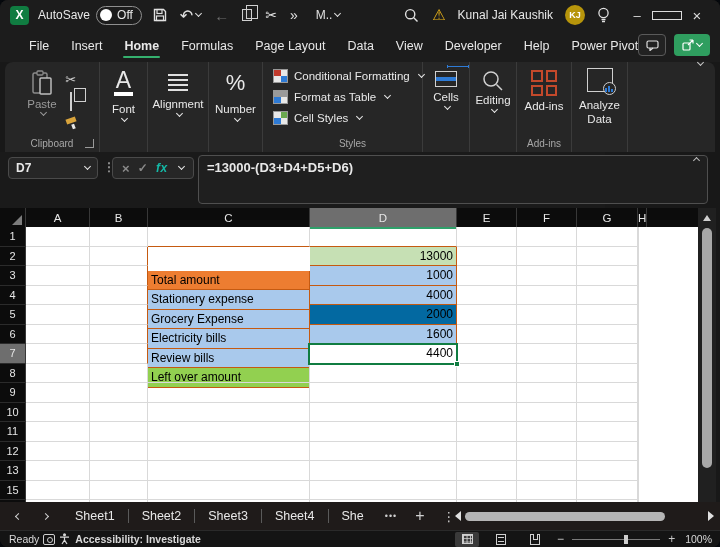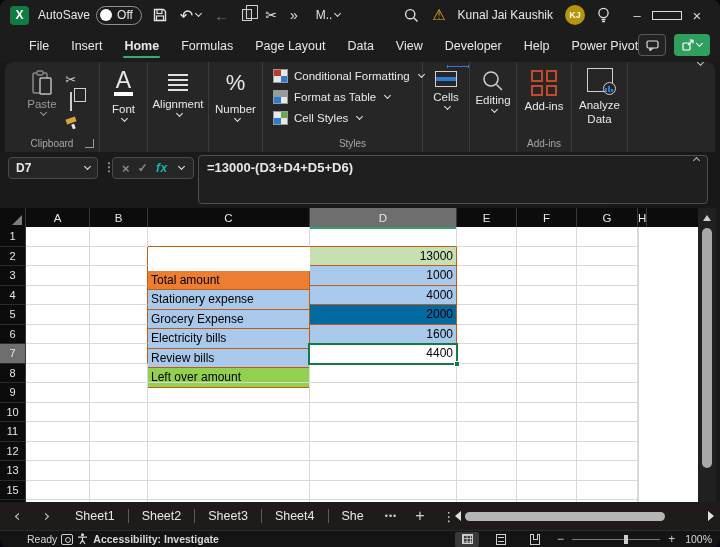--- a/index.html
+++ b/index.html
@@ -124,21 +124,21 @@
   .smore{color:#d0d0d0;margin:0 8px;font-size:9px;letter-spacing:1px;}
   .splus{color:#d0d0d0;margin:0 10px;font-size:16px;}
   .sdots{color:#d0d0d0;margin:0 8px;}
   .hscroll{position:absolute;left:455px;right:6px;top:9px;height:10px;display:flex;align-items:center;}
   .htri-l{border-top:5px solid transparent;border-bottom:5px solid transparent;border-right:6px solid #e0e0e0;}
   .htri-r{border-top:5px solid transparent;border-bottom:5px solid transparent;border-left:6px solid #e0e0e0;margin-left:auto;}
   .hthumb{margin-left:4px;width:200px;height:9px;background:#b5b5b5;border-radius:5px;}
 
   
   .statusbar{position:absolute;left:0;top:530px;width:720px;height:17px;background:#141414;border-top:1px solid #2a2a2a;display:flex;align-items:center;color:#d8d8d8;font-size:10.5px;}
-  .st-left{display:flex;align-items:center;gap:4px;padding-left:27px;}
+  .st-left{display:flex;align-items:center;gap:4px;padding-left:9px;}
   .recicon{width:12px;height:11px;border:1.2px solid #d0d0d0;border-radius:2px;position:relative;}
   .recicon::after{content:"";position:absolute;right:1px;bottom:1px;width:4px;height:4px;border:1px solid #d0d0d0;border-radius:50%;}
   .accwrap{display:flex;align-items:center;gap:5px;font-weight:bold;}
   .st-right{position:absolute;right:8px;display:flex;align-items:center;gap:10px;}
   .viewbtn{width:24px;height:15px;display:flex;align-items:center;justify-content:center;}
   .viewbtn.active{background:#3a3a3a;border-radius:2px;}
   .vgrid{width:11px;height:10px;background:
     linear-gradient(#d0d0d0 1px,transparent 1px) 0 0/100% 3.3px,
     linear-gradient(90deg,#d0d0d0 1px,transparent 1px) 0 0/3.6px 100%;
     border:1px solid #d0d0d0;}

